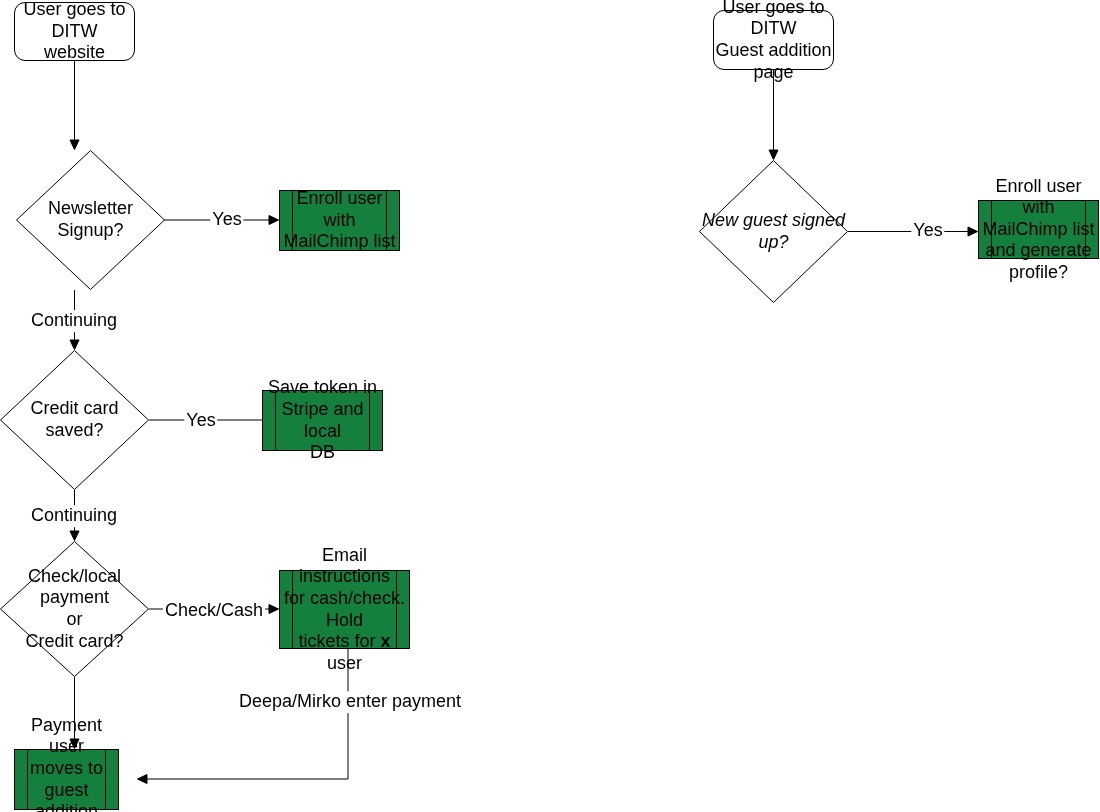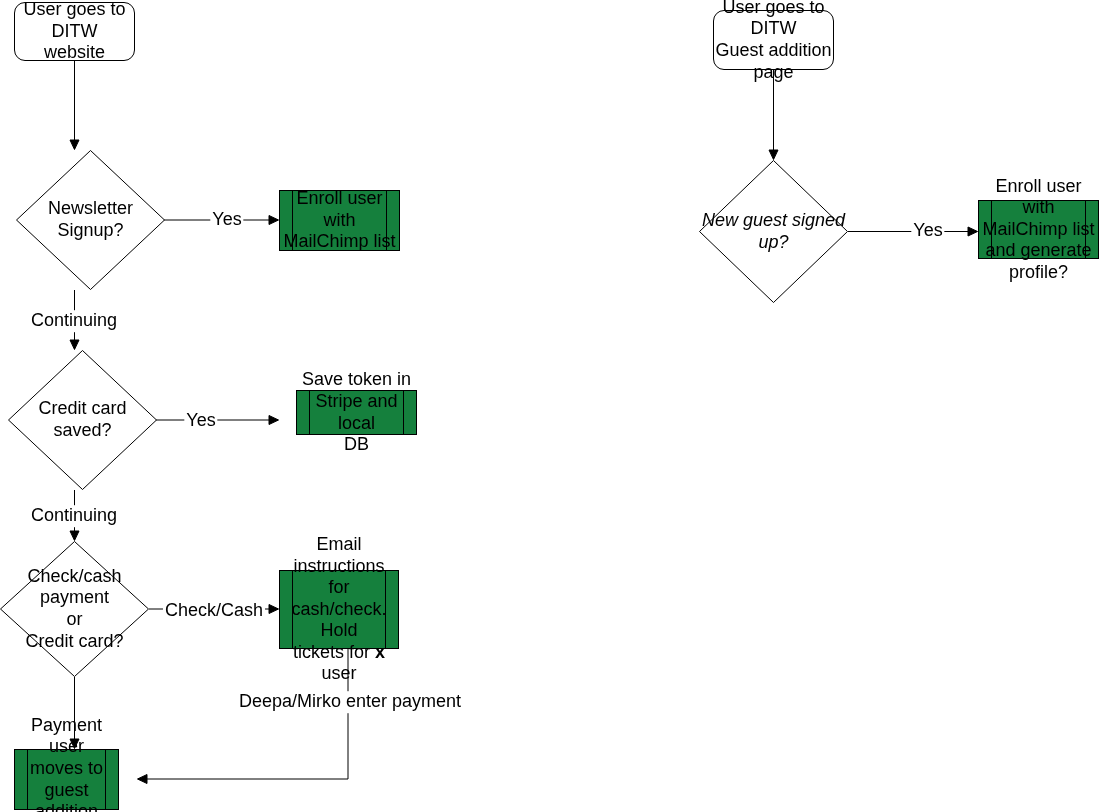--- a/index.html
+++ b/index.html
@@ -120,43 +120,43 @@
       <polygon class="diamond" points="74.5,0.5 148.5,70 74.5,139.5 0.5,70" fill="#ffffff"></polygon>
     </svg>
     <span class="txt">Newsletter Signup?</span>
   </div>
 
   <div class="node process" style="left:279px; top:190px; width:121px; height:61px;">
     <span class="txt">Enroll user with
 MailChimp list</span>
   </div>
 
-  <div class="node decision" style="left:8px; top:350px; width:149px; height:140px;">
+  <div class="node decision" style="left:0px; top:350px; width:149px; height:140px;">
     <svg class="shape" width="149" height="140">
       <polygon class="diamond" points="74.5,0.5 148.5,70 74.5,139.5 0.5,70" fill="#ffffff"></polygon>
     </svg>
     <span class="txt">Credit card saved?</span>
   </div>
 
-  <div class="node process" style="left:296px; top:390px; width:121px; height:45px;">
+  <div class="node process" style="left:262px; top:390px; width:121px; height:61px;">
     <span class="txt">Save token in
 Stripe and local
 DB</span>
   </div>
 
   <div class="node decision" style="left:0px; top:541px; width:149px; height:136px;">
     <svg class="shape" width="149" height="136">
       <polygon class="diamond" points="74.5,0.5 148.5,68 74.5,135.5 0.5,68" fill="#ffffff"></polygon>
     </svg>
-    <span class="txt">Check/cash payment
+    <span class="txt">Check/local payment
 or
 Credit card?</span>
   </div>
 
-  <div class="node process" style="left:279px; top:570px; width:120px; height:79px;">
+  <div class="node process" style="left:279px; top:570px; width:131px; height:79px;">
     <span class="txt"><span>Email instructions
 for cash/check. Hold
 tickets for </span><b>x</b><span> user</span></span>
   </div>
 
   <div class="node process" style="left:14px; top:749px; width:105px; height:61px;">
     <span class="txt">Payment user
 moves to guest
 addition page</span>
   </div>

